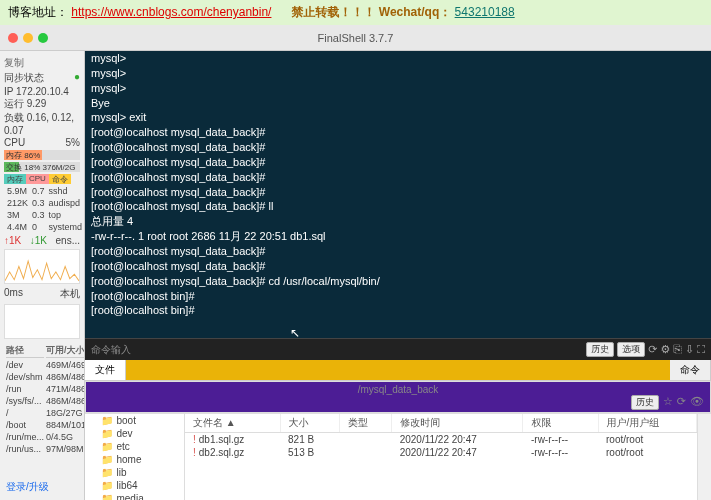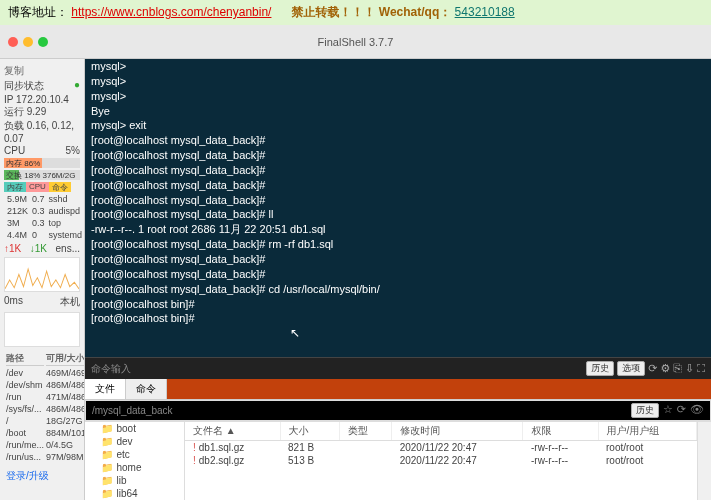--- a/index.html
+++ b/index.html
@@ -1,61 +1,61 @@
 <!DOCTYPE html>
 <html><head>
 <meta charset="utf-8">
 <style>
 * { margin: 0; padding: 0; box-sizing: border-box; font-family: "Microsoft YaHei", Arial, sans-serif; }
 body { width: 711px; height: 500px; overflow: hidden; background: #f5f5f5; font-size: 11px; }
 .banner { background: #e0f5d0; padding: 4px 8px; font-size: 12px; }
 .banner a { color: #d00; text-decoration: underline; }
 .banner .red { color: #a16207; font-weight: bold; }
 .banner .blue { color: #0f766e; text-decoration: underline; }
-.titlebar { background: #e8e8e8; height: 34px; display: flex; align-items: center; padding: 0 8px; position: relative; border-bottom: 1px solid #ccc; }
+.titlebar { background: #e8e8e8; height: 26px; display: flex; align-items: center; padding: 0 8px; position: relative; border-bottom: 1px solid #ccc; }
 .tb-dots { display: flex; gap: 5px; }
 .dot { width: 10px; height: 10px; border-radius: 50%; }
 .dot.r { background: #ff5f56; } .dot.y { background: #ffbd2e; } .dot.g { background: #27c93f; }
 .tb-title { position: absolute; left: 50%; transform: translateX(-50%); color: #555; font-size: 11px; }
 .main { display: flex; height: 462px; }
 .sidebar { width: 85px; background: #f0f0f0; border-right: 1px solid #ccc; font-size: 10px; color: #444; padding: 4px; overflow: hidden; }
 .sidebar .lbl { color: #666; }
 .sidebar .row { display: flex; justify-content: space-between; margin: 1px 0; white-space: nowrap; }
 .bar { height: 10px; background: linear-gradient(90deg,#ff9966 0%,#ff9966 50%,#ddd 50%); margin: 2px 0; position: relative; color: #333; font-size: 8px; padding-left: 2px; }
 .bar.green { background: linear-gradient(90deg,#5cb85c 0%,#5cb85c 20%,#ddd 20%); }
 .cpu-mini { height: 10px; display: flex; font-size: 8px; }
 .cpu-mini span { padding: 0 3px; }
 .cpu-mini .a { background: #5cb; } .cpu-mini .b { background: #f99; } .cpu-mini .c { background: #fc3; }
 .proc-tbl { width: 100%; font-size: 9px; }
 .proc-tbl td { padding: 0 1px; white-space: nowrap; }
 .chart { height: 35px; border: 1px solid #ddd; background: #fff; margin: 3px 0; position: relative; }
 .chart svg { width: 100%; height: 100%; }
 .fs-tbl { width: 100%; font-size: 9px; }
 .fs-tbl th { text-align: left; color: #666; border-bottom: 1px solid #ccc; }
 .fs-tbl td { white-space: nowrap; }
-.sidebar-bottom { position: absolute; bottom: 17px; left: 6px; font-size: 10px; color: #1a6aed; text-align: right; }
+.sidebar-bottom { position: absolute; bottom: 6px; left: 6px; font-size: 10px; color: #1a6aed; text-align: right; }
 .panel { flex: 1; display: flex; flex-direction: column; }
 .tabbar { height: 22px; background: #eee; border-bottom: 1px solid #ccc; display: flex; align-items: center; padding: 0 4px; gap: 4px; }
 .home-ico { width: 20px; height: 18px; background: #4a90d9; border-radius: 3px 3px 0 0; display: flex; align-items: center; justify-content: center; }
 .home-ico svg { fill: #fff; width: 12px; height: 12px; }
 .tab { background: #fff; border: 1px solid #ccc; border-bottom: none; padding: 2px 8px; font-size: 10px; display: flex; align-items: center; gap: 3px; }
 .tab::before { content: ""; width: 6px; height: 6px; background: #3c3; border-radius: 50%; }
 .plus { font-size: 14px; color: #888; padding: 0 4px; cursor: pointer; }
 .tabbar-right { margin-left: auto; display: flex; gap: 3px; }
 .grid-ico { width: 14px; height: 14px; border: 1px solid #999; }
 .terminal { flex: 1; background: #0a2a3a; color: #fff; font-family: "Consolas", monospace; font-size: 11px; padding: 0 6px; overflow: hidden; line-height: 1.35; }
 .mouse-cur { position: absolute; left: 290px; top: 325px; font-size: 12px; color: #fff; pointer-events: none; }
 .cmd-input { background: #222; color: #888; font-size: 10px; padding: 3px 6px; display: flex; align-items: center; border-top: 1px solid #444; }
 .cmd-input .right { margin-left: auto; display: flex; gap: 3px; align-items: center; }
 .btn-sm { background: #eee; color: #333; border: 1px solid #aaa; font-size: 9px; padding: 0 4px; border-radius: 2px; }
 .tool-ico { color: #aaa; font-size: 11px; }
-.filetabs { background: #c2410c; border-bottom: 1px solid #ccc; display: flex; font-size: 10px; }
+.filetabs { background: #eab308; border-bottom: 1px solid #ccc; display: flex; font-size: 10px; justify-content: space-between; }
 .ftab { padding: 3px 10px; border-right: 1px solid #ccc; background: #fff; }
 .ftab.inactive { background: #eee; }
-.path { background: #000000; border: 1px solid #ddd; padding: 2px 6px; font-size: 10px; color: #888; display: flex; align-items: center; }
+.path { background: #4c1d95; border: 1px solid #ddd; padding: 2px 6px; font-size: 10px; color: #888; display: flex; align-items: center; flex-direction: column; }
 .path .right { margin-left: auto; display: flex; gap: 4px; }
 .fm { display: flex; background: #fff; height: 100px; border-top: 1px solid #ddd; }
 .fm-tree { width: 100px; border-right: 1px solid #ddd; font-size: 10px; color: #444; overflow: hidden; }
 .fm-tree .node { padding: 1px 4px 1px 16px; white-space: nowrap; }
 .fm-tree .ico { color: #f0ad4e; margin-right: 3px; }
 .fm-list { flex: 1; font-size: 10px; }
 .fm-list table { width: 100%; border-collapse: collapse; }
 .fm-list th { text-align: left; padding: 2px 8px; border-bottom: 1px solid #ddd; border-right: 1px solid #eee; color: #555; font-weight: normal; }
 .fm-list td { padding: 1px 8px; color: #444; }
 .fm-list .warn { color: #d9534f; margin-right: 3px; }
@@ -196,22 +196,22 @@
           <div>mysql&gt;</div>
           <div>mysql&gt;</div>
           <div>Bye</div>
           <div>mysql&gt; exit</div>
           <div>[root@localhost mysql_data_back]#</div>
           <div>[root@localhost mysql_data_back]#</div>
           <div>[root@localhost mysql_data_back]#</div>
           <div>[root@localhost mysql_data_back]#</div>
           <div>[root@localhost mysql_data_back]#</div>
           <div>[root@localhost mysql_data_back]# ll</div>
+          <div>总用量 4</div>
           <div>-rw-r--r--. 1 root root 2686 11月  22 20:51 db1.sql</div>
-          <div>[root@localhost mysql_data_back]# rm -rf db1.sql</div>
           <div>[root@localhost mysql_data_back]#</div>
           <div>[root@localhost mysql_data_back]#</div>
           <div>[root@localhost mysql_data_back]# cd /usr/local/mysql/bin/</div>
           <div>[root@localhost bin]#</div>
           <div>[root@localhost bin]#</div>
         </div>
 
       <span class="mouse-cur">↖</span>
     </div>
 

